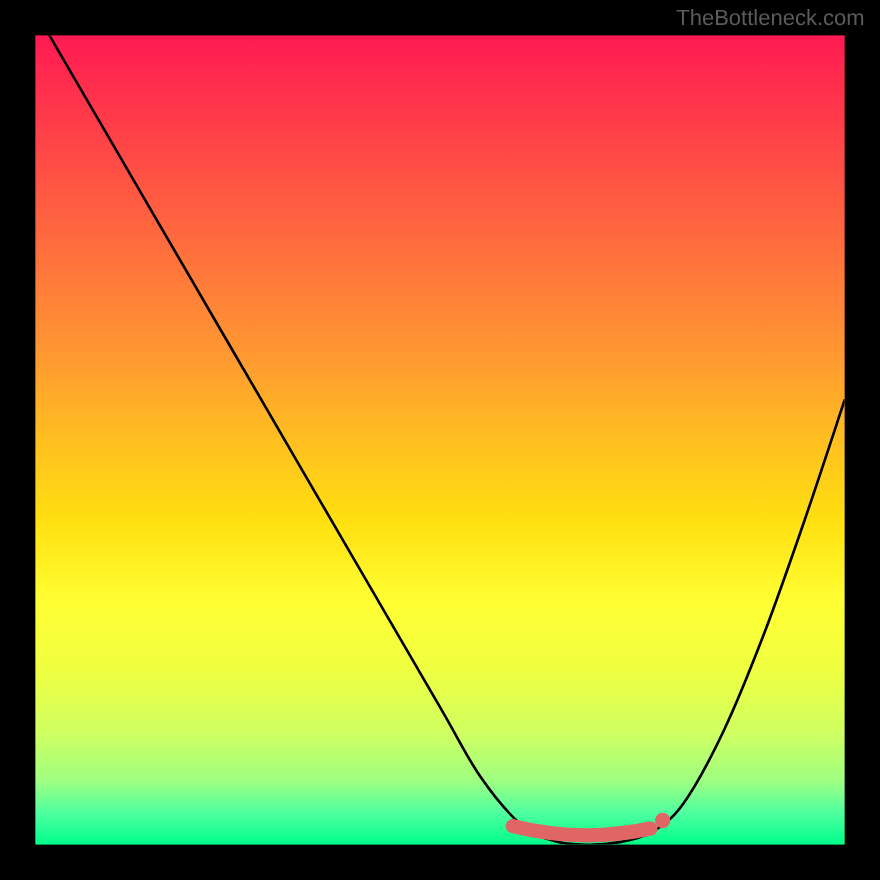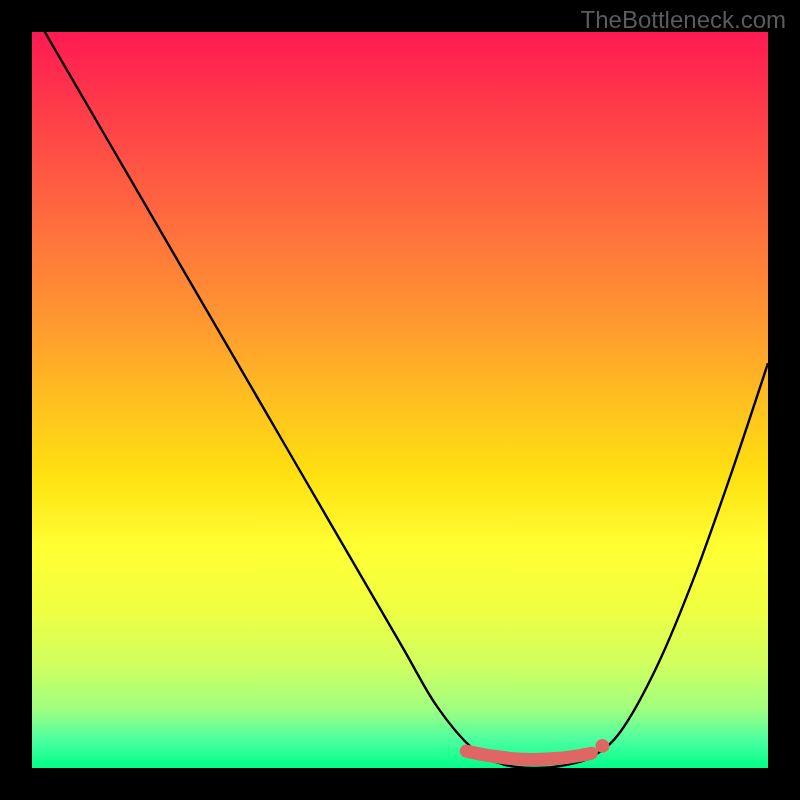--- a/index.html
+++ b/index.html
@@ -9,21 +9,21 @@
     height: 800px;
     background: #000;
     position: relative;
     font-family: Arial, sans-serif;
   }
   .watermark {
     position: absolute;
     top: 6px;
     right: 14px;
     color: #5c5c5c;
-    font-size: 24px;
+    font-size: 20px;
     font-weight: 500;
     z-index: 10;
   }
   .plot-area {
     position: absolute;
     left: 32px;
     top: 32px;
     width: 736px;
     height: 736px;
     overflow: hidden;

